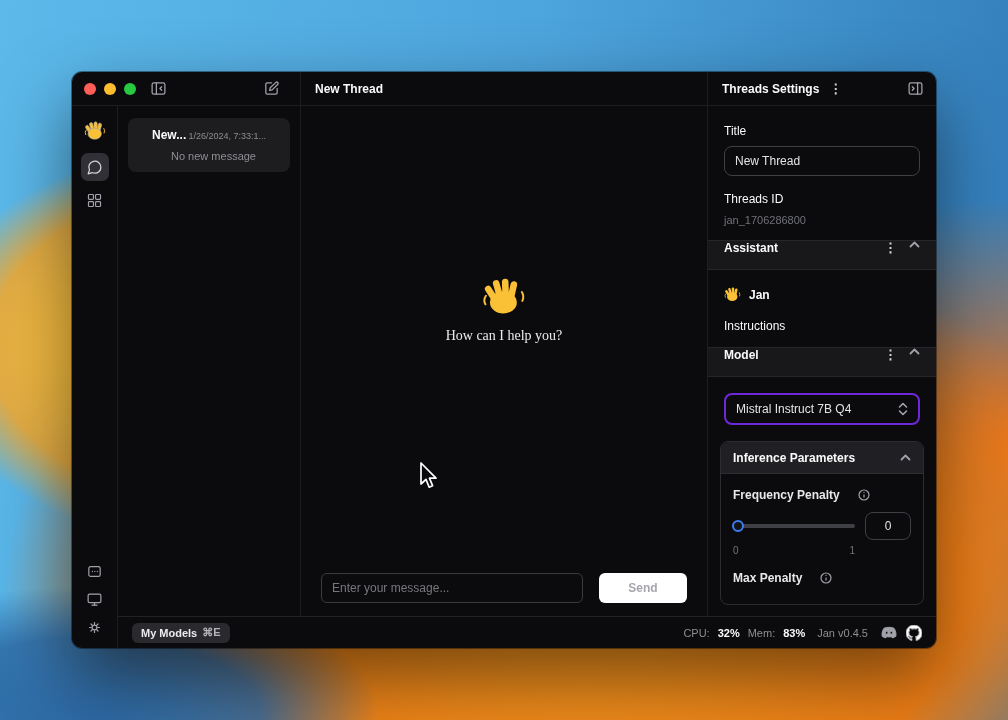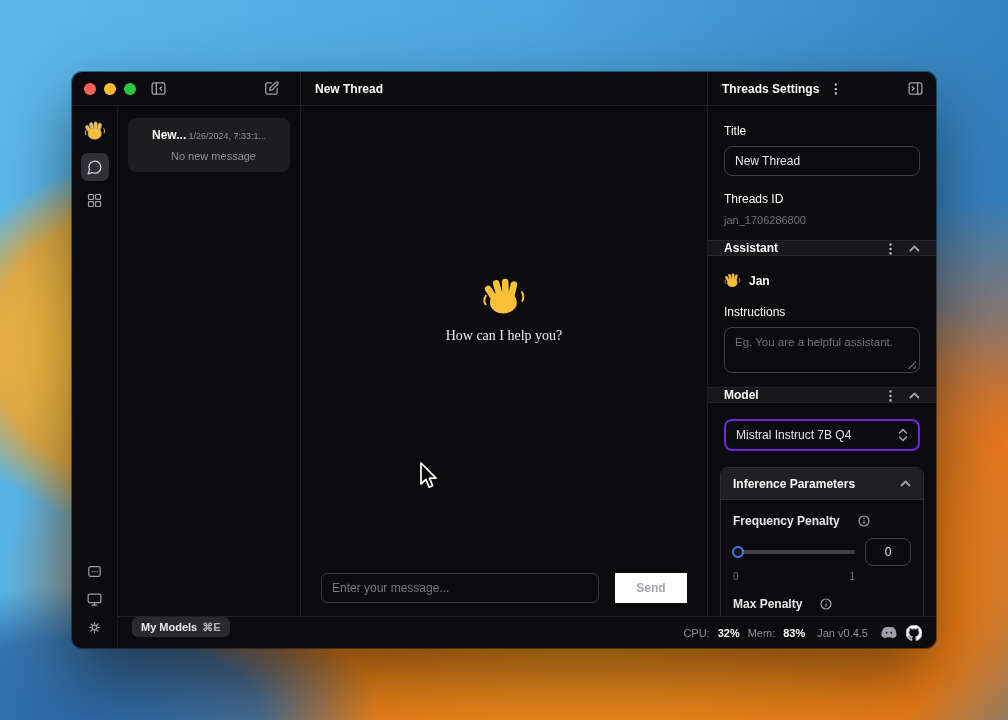--- a/index.html
+++ b/index.html
@@ -55,31 +55,31 @@
   .thread-preview { margin-top:8px; font-size:11px; color:#8e8e93;margin-left:19px; }
 
   
   .main { width:408px; flex:0 0 408px; border-left:1px solid #1e1e22; border-right:1px solid #1e1e22; display:flex; flex-direction:column; }
   .greeting { flex:1; display:flex; flex-direction:column; align-items:center; justify-content:center; gap:9px; transform:translateY(-24px);font-family:Liberation Serif, serif; }
   .wave-lg { width:44px; height:44px; }
   .greeting-text { font-size:14px; color:#ececee; }
   .input-row { flex:0 0 56px; display:flex; align-items:center; padding:0 20px; gap:16px; }
   .msg-input { flex:1; height:30px; background:transparent; border:1px solid #3a3a40; border-radius:6px; padding:0 10px; color:#e4e4e7; font-size:12px; font-family:"Liberation Sans", sans-serif; outline:none; }
   .msg-input::placeholder { color:#77777d; }
-  .send-btn { width:72px; height:30px; background:#ffffff; border:none; border-radius:0; color:#a6a6ad; font-weight:bold; font-size:12px; font-family:"Liberation Sans", sans-serif; }
+  .send-btn { width:88px; height:30px; background:#ffffff; border:none; border-radius:6px; color:#a6a6ad; font-weight:bold; font-size:12px; font-family:"Liberation Sans", sans-serif; }
 
   
   .panel { flex:1; overflow:hidden; display:flex; flex-direction:column; }
   .panel-pad { padding:0 16px; }
   .field-label { font-weight:normal; color:#fafafa; font-size:12px; }
   .mt18 { margin-top:18px; } .mt16 { margin-top:16px; } .mt8 { margin-top:8px; }
   .text-input { width:100%; height:30px; background:transparent; border:1px solid #3f3f46; border-radius:8px; padding:0 10px; color:#e4e4e7; font-size:12px; font-family:"Liberation Sans", sans-serif; outline:none; }
   .dim-value { font-size:11px; color:#71717a; }
 
-  .section-bar { margin-top:14px; height:30px; background:#18181b; border-top:1px solid #26262a; border-bottom:1px solid #26262a; display:flex; align-items:center; padding:0 16px; }
+  .section-bar { margin-top:14px; height:30px; background:#18181b; border-top:1px solid #26262a; border-bottom:1px solid #26262a; display:flex; align-items:flex-start; padding:0 16px; }
   .section-title { font-weight:bold; color:#fafafa; }
   .assistant-row { display:flex; align-items:center; gap:8px; margin-top:16px; }
   .wave-xs { width:17px; height:17px; }
   .assistant-name { font-weight:bold; color:#fafafa; }
   .textarea-box { position:relative; margin-top:8px; width:100%; height:46px; border:1px solid #3f3f46; border-radius:8px; padding:8px 10px; font-size:11.5px; color:#71717a; }
   .resize-corner { position:absolute; right:3px; bottom:3px; width:9px; height:9px;
     background:repeating-linear-gradient(135deg, transparent 0 2.5px, #55555c 2.5px 4px);
     clip-path:polygon(100% 0, 100% 100%, 0 100%); }
 
   .select-box { margin-top:16px; height:32px; border:2px solid #6d28d9; border-radius:8px; display:flex; align-items:center; padding:0 10px; color:#e4e4e7; }
@@ -91,21 +91,21 @@
   .param-label-row { display:flex; align-items:center; gap:18px; }
   .param-label { font-weight:bold; color:#e8e8ea; font-size:12px; }
   .slider-row { display:flex; align-items:center; gap:10px; margin-top:10px; }
   .slider { position:relative; flex:1; height:12px; display:flex; align-items:center; }
   .track { width:100%; height:4px; background:#3f3f46; border-radius:2px; }
   .thumb { position:absolute; top:0; width:12px; height:12px; border-radius:50%; background:#131316; border:2.5px solid #3b7ef2; }
   .value-box { width:46px; height:28px; border:1px solid #3f3f46; border-radius:8px; display:flex; align-items:center; justify-content:center; color:#e4e4e7; font-size:12px; }
   .scale-row { display:flex; justify-content:space-between; margin-top:5px; font-size:10px; color:#71717a; }
 
   
-  .statusbar { flex:0 0 32px; border-top:1px solid #222226; display:flex; padding:0 14px; gap:24px; }
+  .statusbar { flex:0 0 32px; border-top:1px solid #222226; display:flex; align-items:center; padding:0 14px; gap:24px; }
   .models-pill { height:20px; background:#2a2a2e; border-radius:6px; display:flex; align-items:center; gap:5px; padding:0 9px; font-size:11px; font-weight:bold; color:#ececee; }
   .models-shortcut { color:#b3b3ba; font-weight:bold; }
   .status-right { margin-left:auto; display:flex; align-items:center; gap:8px; font-size:11px; color:#8e8e93; }
   .status-strong { color:#fafafa; font-weight:bold; }
   .status-ver { margin-left:4px; }
 
   .cursor { position:absolute; left:417px; top:461px; width:22px; height:30px; pointer-events:none; }
 </style>
 </head>
 <body>
@@ -271,24 +271,20 @@
   <rect x="16.5" y="3" width="5.4" height="18" rx="2.7" transform="rotate(-2 19.2 12)"></rect>
   <rect x="22.3" y="5" width="5.4" height="15" rx="2.7" transform="rotate(13 25 12.5)"></rect>
   <ellipse cx="17.5" cy="22.5" rx="11" ry="9"></ellipse>
  </g>
  <path d="M3.2 17 q-2.4 3.4 -0.4 7" fill="none" stroke="#fac036" stroke-width="1.6" stroke-linecap="round"></path>
  <path d="M32.6 14 q2.2 3.6 0.4 7.2" fill="none" stroke="#fac036" stroke-width="1.6" stroke-linecap="round"></path>
 </svg></span>
               <span class="assistant-name">Jan</span>
             </div>
             <div class="field-label mt16">Instructions</div>
-            <div class="textarea-box">
-              <span>Eg. You are a helpful assistant.</span>
-              <span class="resize-corner"></span>
-            </div>
           </div>
 
           <div class="section-bar">
             <span class="section-title">Model</span>
             <span class="spacer"></span>
             <span class="kebab">⋮</span>
             <span class="icon-btn" style="margin-left:12px">
               <svg width="11" height="7" viewBox="0 0 11 7" fill="none" stroke-width="1.8" stroke-linecap="round" stroke-linejoin="round" stroke="#a1a1aa">
                   <polyline points="1.5 5.5 5.5 1.5 9.5 5.5"></polyline>
                 </svg>

